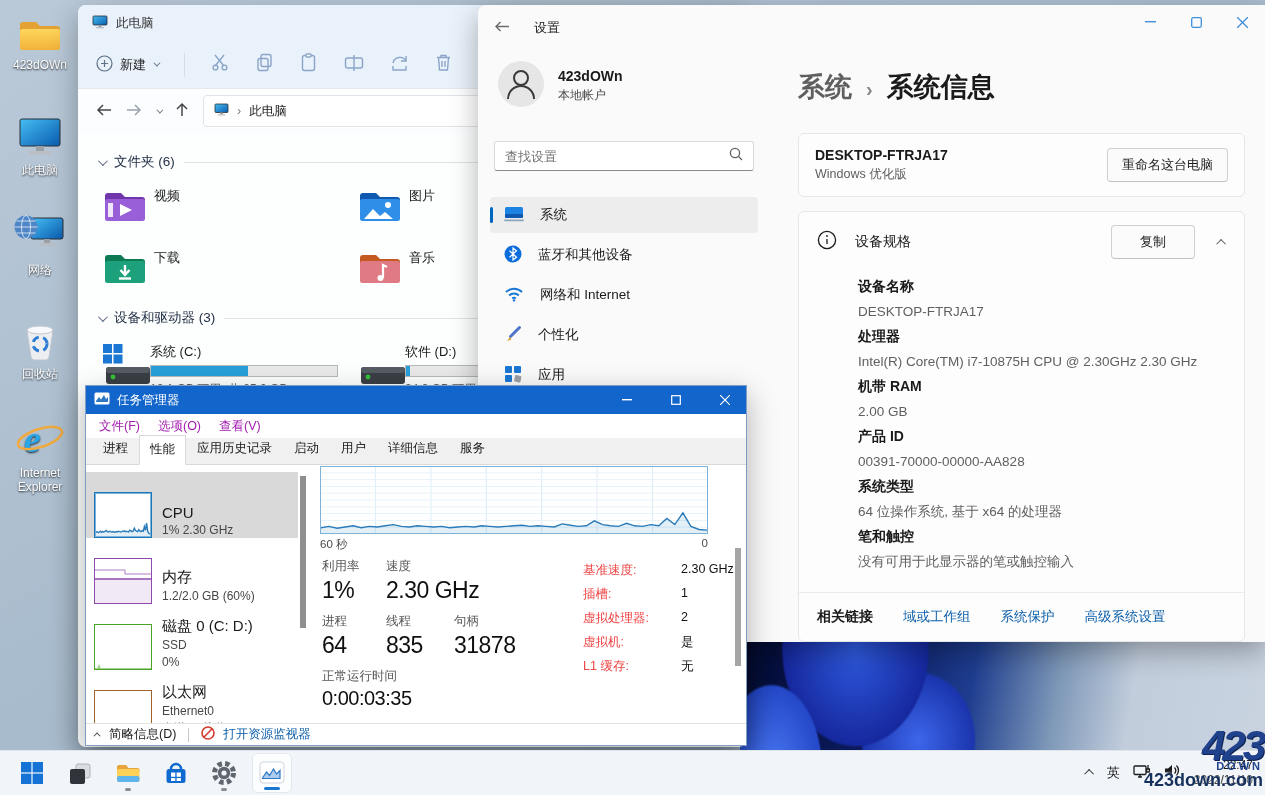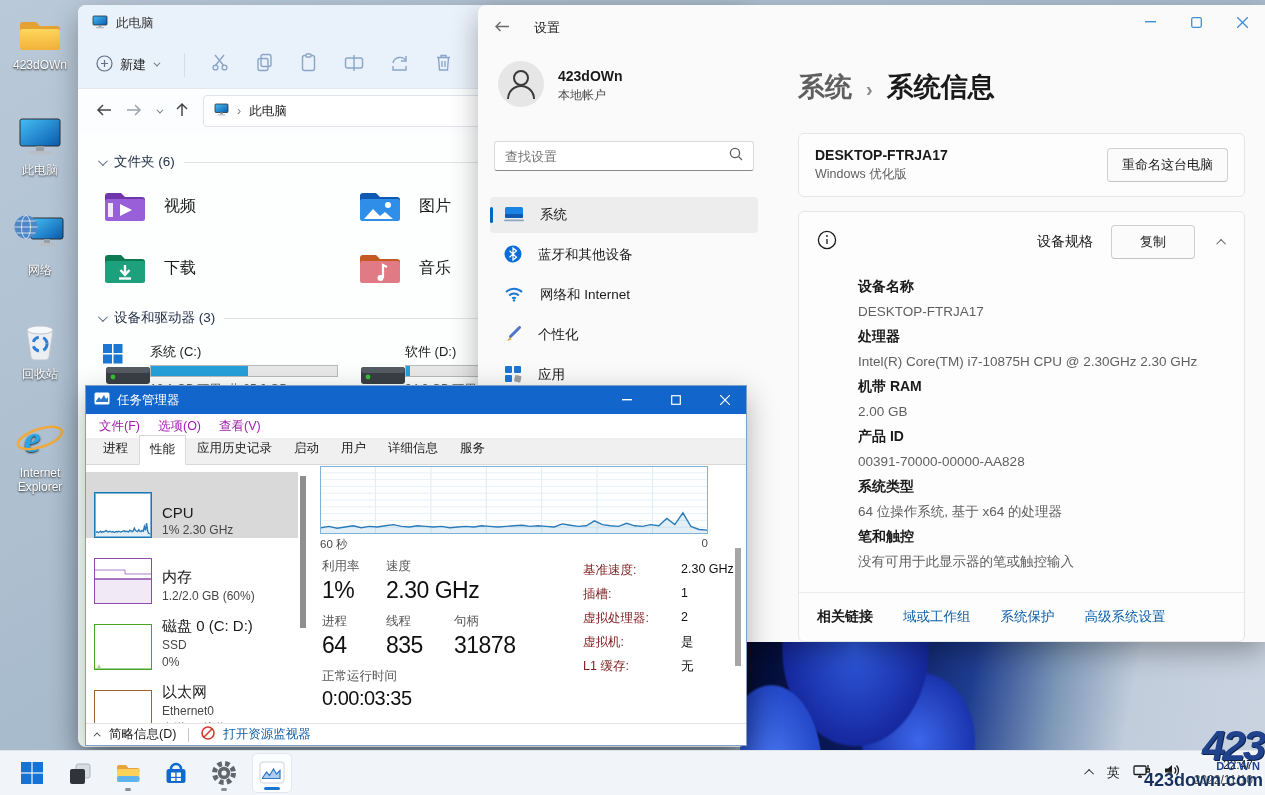--- a/index.html
+++ b/index.html
@@ -37,21 +37,21 @@
   .ex-navbar { height:44px; display:flex; align-items:center; gap:14px; padding-left:18px;
                background:#fbfdff; }
   .nav-arrow { color:#4a4a4a; font-size:15px; }
   .addr { display:flex; align-items:center; gap:8px; height:32px; width:395px;
           background:#fff; border:1px solid #e0e4e9; border-radius:4px; padding:0 10px;
           font-size:12.5px; color:#222; }
   .ex-body { padding:16px 0 0 20px; }
   .sec-hdr { display:flex; align-items:center; gap:9px; font-size:13.5px; color:#253248; margin-top:4px; }
   .sec-hdr .rule { flex:1; border-top:1px solid #e2e2e2; margin-right:2px; }
   .tile-grid { display:grid; grid-template-columns:255px 300px; row-gap:24px; margin:16px 0 22px 4px; }
-  .ftile { display:flex; align-items:center; gap:16px; font-size:16px; color:#1a1a1a; }
+  .ftile { display:flex; align-items:flex-start; gap:6px; font-size:13px; color:#1a1a1a; }
   .dtile { display:flex; align-items:flex-start; }
   .dtile .dtxt { font-size:13px; color:#1a1a1a; }
   .dbar { width:188px; height:12px; background:#e9e9e9; border:1px solid #b9b9b9; margin:4px 0 4px; }
   .dbar .fill { height:100%; background:#26a0da; }
   .ddetail { font-size:12px; color:#5f5f5f; white-space:nowrap; }
   .chev { display:inline-block; width:7px; height:7px; border-right:1.4px solid #5a6a80;
           border-bottom:1.4px solid #5a6a80; transform:rotate(45deg) translateY(-2px); }
   .chev.up { transform:rotate(-135deg) translateY(-2px); }
   .chev.sm { width:5px; height:5px; }
 
@@ -84,21 +84,21 @@
   .st-h1 .leaf { color:#1a1a1a; }
   .card { background:#fdfdfd; border:1px solid #e6e6e6; border-radius:6px; }
   .card1 { margin-top:28px; height:64px; display:flex; align-items:center; justify-content:space-between;
            padding:0 16px; }
   .c1-name { font-size:14px; font-weight:600; color:#1a1a1a; }
   .c1-sub { font-size:12.5px; color:#5f5f5f; margin-top:3px; }
   .btn { background:#fbfbfb; border:1px solid #d0d0d0; border-bottom-color:#c2c2c2;
          border-radius:4px; font-size:13px; color:#1a1a1a; padding:7px 14px; white-space:nowrap; }
   .card2 { margin-top:14px; padding-bottom:0; }
   .c2-head { height:60px; display:flex; align-items:center; padding:0 18px; gap:18px; }
-  .c2-title { font-size:14px; color:#1a1a1a; flex:1;text-align:right; }
+  .c2-title { font-size:14px; color:#1a1a1a; flex:1; }
   .spec-rows { padding:2px 16px 10px 59px; }
   .spec-label { font-size:14px; font-weight:600; color:#1a1a1a; line-height:25px; }
   .spec-value { font-size:13.5px; color:#5f5f5f; line-height:25px; }
   .c2-divider { border-top:1px solid #ececec; margin-top:8px; }
   .c2-links { height:48px; display:flex; align-items:center; padding:0 18px; gap:30px; }
   .rl-label { font-size:14px; font-weight:600; color:#1a1a1a; }
   .rl-link { font-size:13.5px; color:#0b5ea8; }
 
   
   .taskmgr { left:85px; top:385px; width:662px; height:361px; z-index:30;
@@ -126,21 +126,21 @@
   .graph-xlabels { position:absolute; left:234px; top:71px; width:388px; display:flex;
                    justify-content:space-between; font-size:11.5px; color:#4a4a4a; }
   .stats-left { position:absolute; left:236px; top:92px; }
   .stat-row { display:flex; margin-bottom:9px; }
   .stat-cell .lb { font-size:12.5px; color:#555; }
   .stat-cell .vl { font-size:23px; color:#0f0f0f; margin-top:2px; letter-spacing:-0.5px; }
   .stat-cell.w1 { width:64px; } .stat-cell.w2 { width:68px; }
   .uptime .vl { font-size:20px; }
   .stats-right { position:absolute; left:497px; top:96px; }
   .srow { display:flex; margin-bottom:7px; }
-  .srow .lb { width:98px; font-size:12.5px; color:#7f1d1d; }
+  .srow .lb { width:98px; font-size:12.5px; color:#ef4444; }
   .srow .vl { font-size:12.5px; color:#111; }
   .tm-statusbar { position:absolute; left:0; right:0; bottom:0; height:22px; background:#fff;
                   border-top:1px solid #e3e3e3; display:flex; align-items:center; padding-left:10px;
                   font-size:12.5px; color:#1a1a1a; gap:8px; }
   .tm-statusbar .vsep { width:1px; height:14px; background:#c9c9c9; margin:0 4px; }
   .tm-link { color:#0b5ea8; }
 
   
   .taskbar { position:absolute; left:0; right:0; bottom:0; height:45px; background:#f1f5fa;
              border-top:1px solid #e0e5eb; z-index:50; display:flex; align-items:center;

